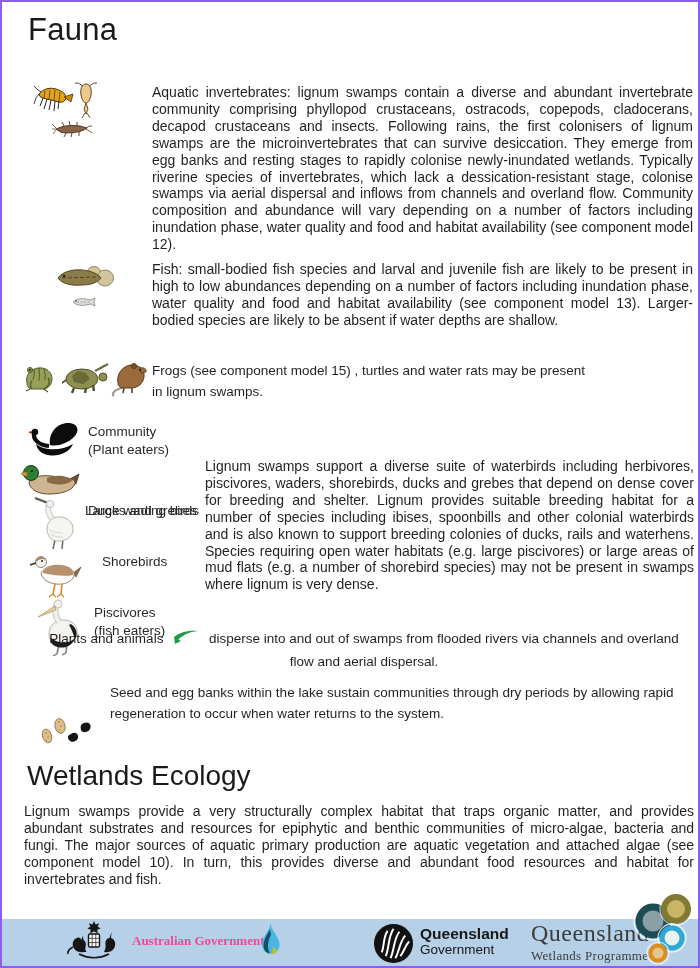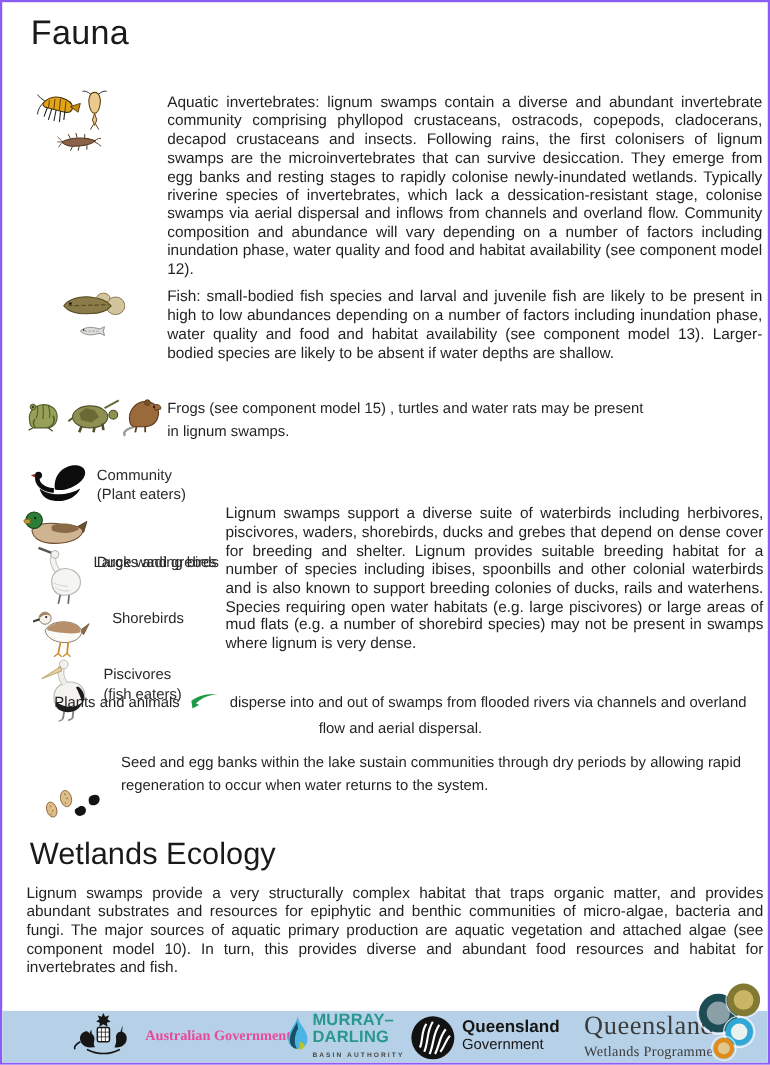--- a/index.html
+++ b/index.html
@@ -234,25 +234,20 @@
   </div>
   <div class="agov-text">Australian Government</div>
 
   <div class="icon" style="left:257px;top:920px;">
     <svg width="23" height="37" viewBox="0 0 23 37">
       <path d="M11.5 1 C11.5 8 3 14 3 23 a8.8 8.8 0 0 0 17.6 0 C20.5 14 11.5 8 11.5 1Z" fill="#4ab5e2"></path>
       <path d="M11 7 C9 12 5 16 4.5 23 C4.5 28 7 31 11 31.5 C8 27 8.5 19 12 13Z" fill="#174f63"></path>
       <path d="M13 25 Q17 25 18 29 Q16 33 11.5 31.8 Q15 29 13 25Z" fill="#b8c429"></path>
     </svg>
   </div>
-  <div class="mdba-text">
-    <div>MURRAY–</div>
-    <div>DARLING</div>
-    <div class="mdba-sub">BASIN AUTHORITY</div>
-  </div>
 
   <div class="icon" style="left:371px;top:921px;">
     <svg width="41" height="41" viewBox="0 0 42 42">
       <circle cx="21" cy="21" r="20" fill="#121212"></circle>
       <g stroke="#ffffff" stroke-width="2" fill="none">
         <path d="M9 30 C12 23 10 15 15 8"></path>
         <path d="M13 34 C17 25 15 15 21 6"></path>
         <path d="M18 36 C22 27 21 17 27 9"></path>
         <path d="M23 36 C27 29 27 20 33 13"></path>
         <path d="M28 34 C32 29 33 23 37 19"></path>

